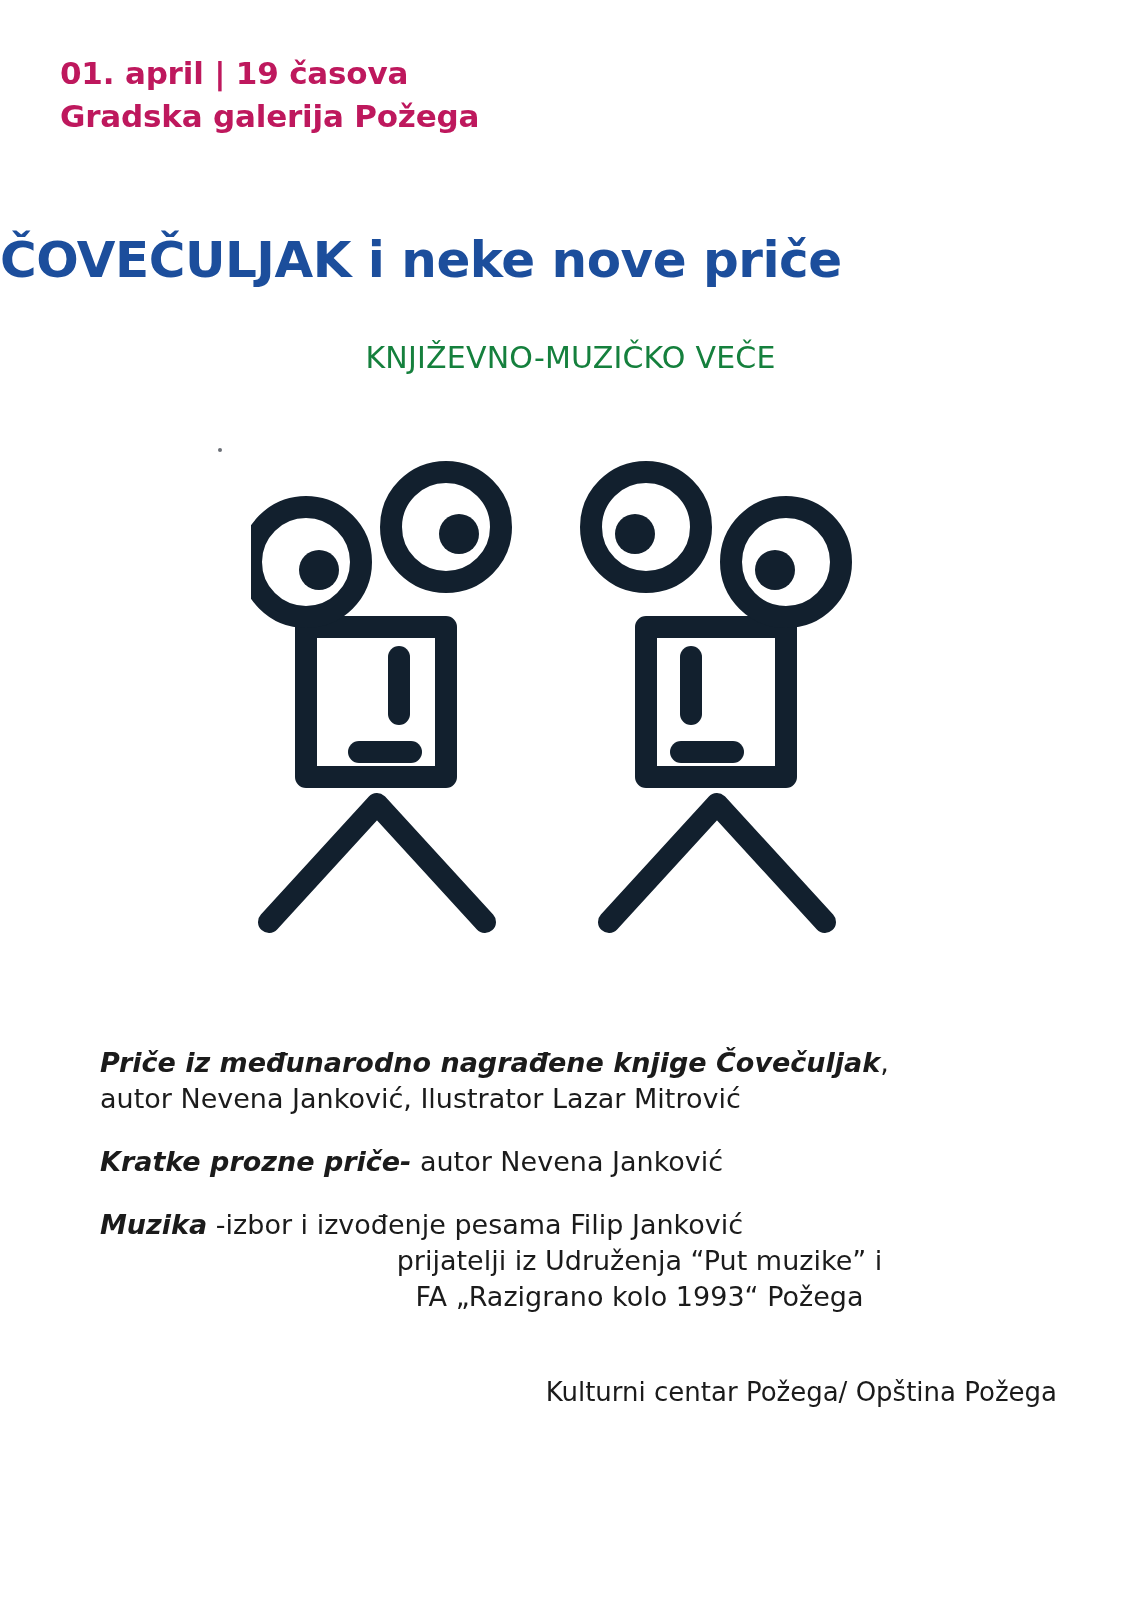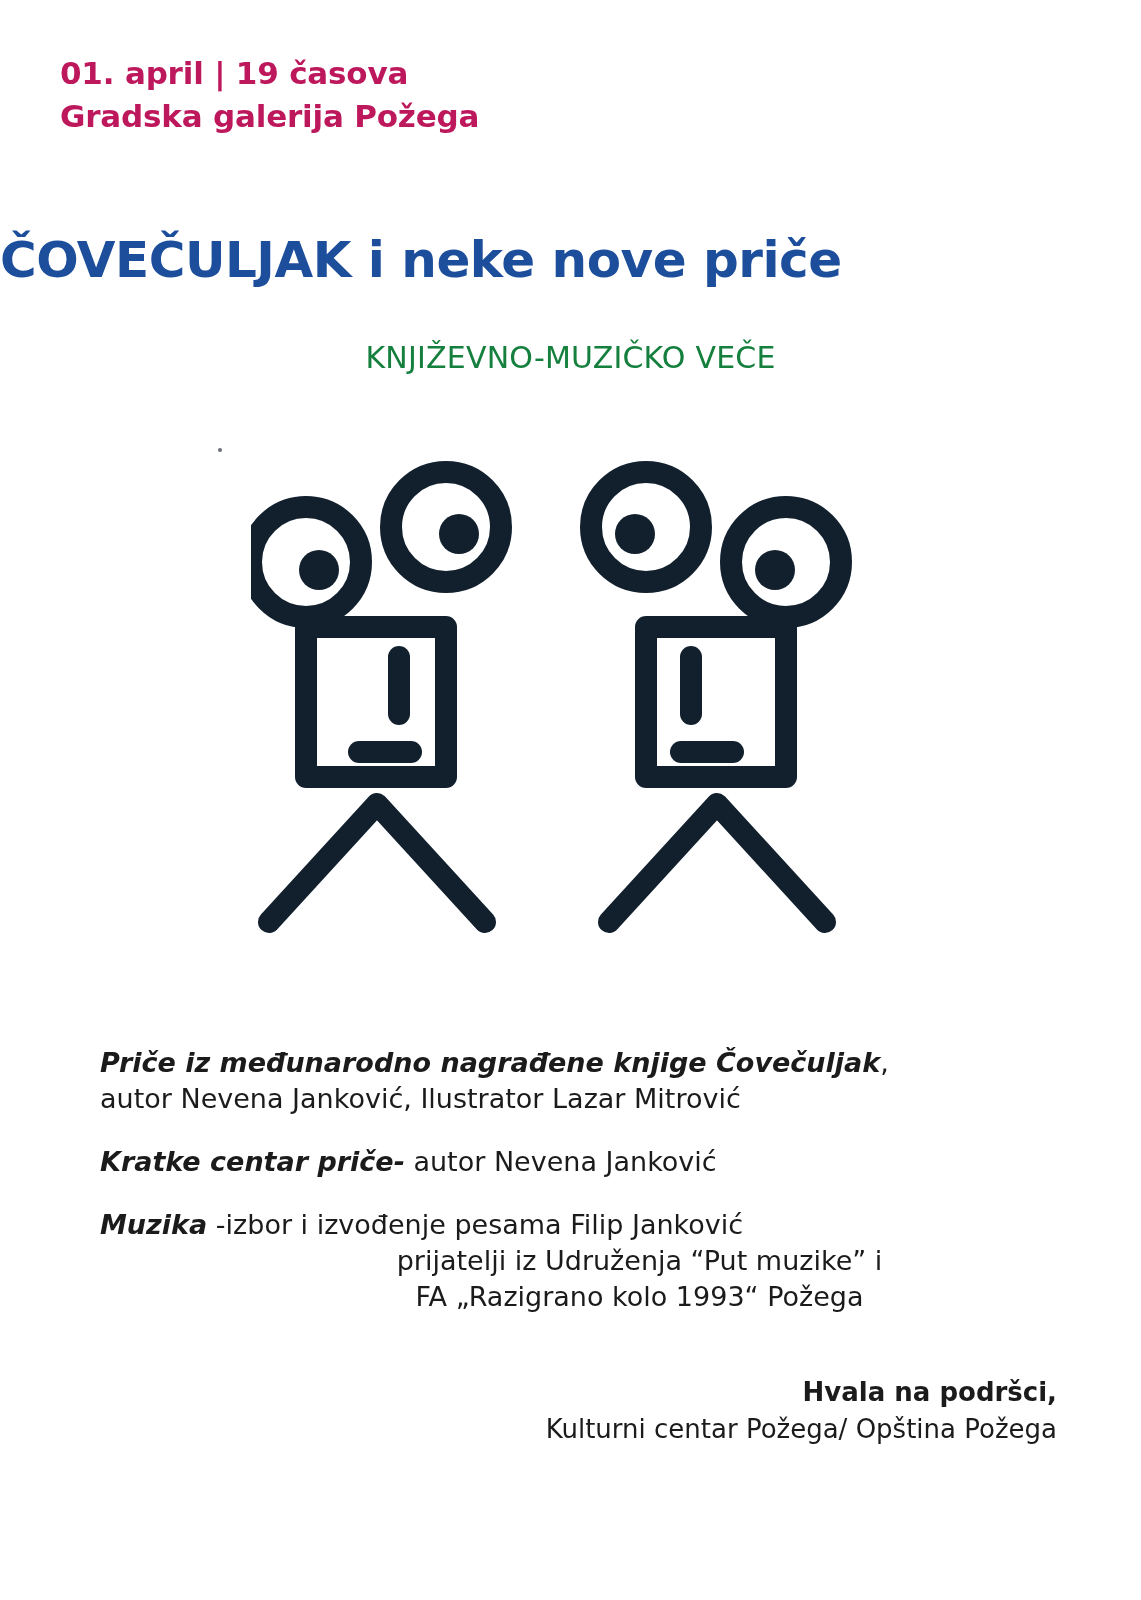--- a/index.html
+++ b/index.html
@@ -162,29 +162,28 @@
   </div>
 
   <div class="body-text">
 
     <p class="para">
       <span class="lead">Priče iz međunarodno nagrađene knjige Čovečuljak</span><span class="rest">,</span>
       <span class="rest line2">autor Nevena Janković, Ilustrator Lazar Mitrović</span>
     </p>
 
     <p class="para">
-      <span class="lead">Kratke centar priče-</span><span class="rest"> autor Nevena Janković</span>
+      <span class="lead">Kratke prozne priče-</span><span class="rest"> autor Nevena Janković</span>
     </p>
 
     <p class="para">
       <span class="lead">Muzika</span><span class="rest"> -izbor i izvođenje pesama Filip Janković</span>
       <span class="rest indent">prijatelji iz Udruženja “Put muzike” i</span>
       <span class="rest indent">FA „Razigrano kolo 1993“ Požega</span>
     </p>
 
   </div>
 
   <div class="footer">
-    <div class="thanks">Hvala na podršci,</div>
     <div>Kulturni centar Požega/ Opština Požega</div>
   </div>
 
 </div>
 
 </body></html>

